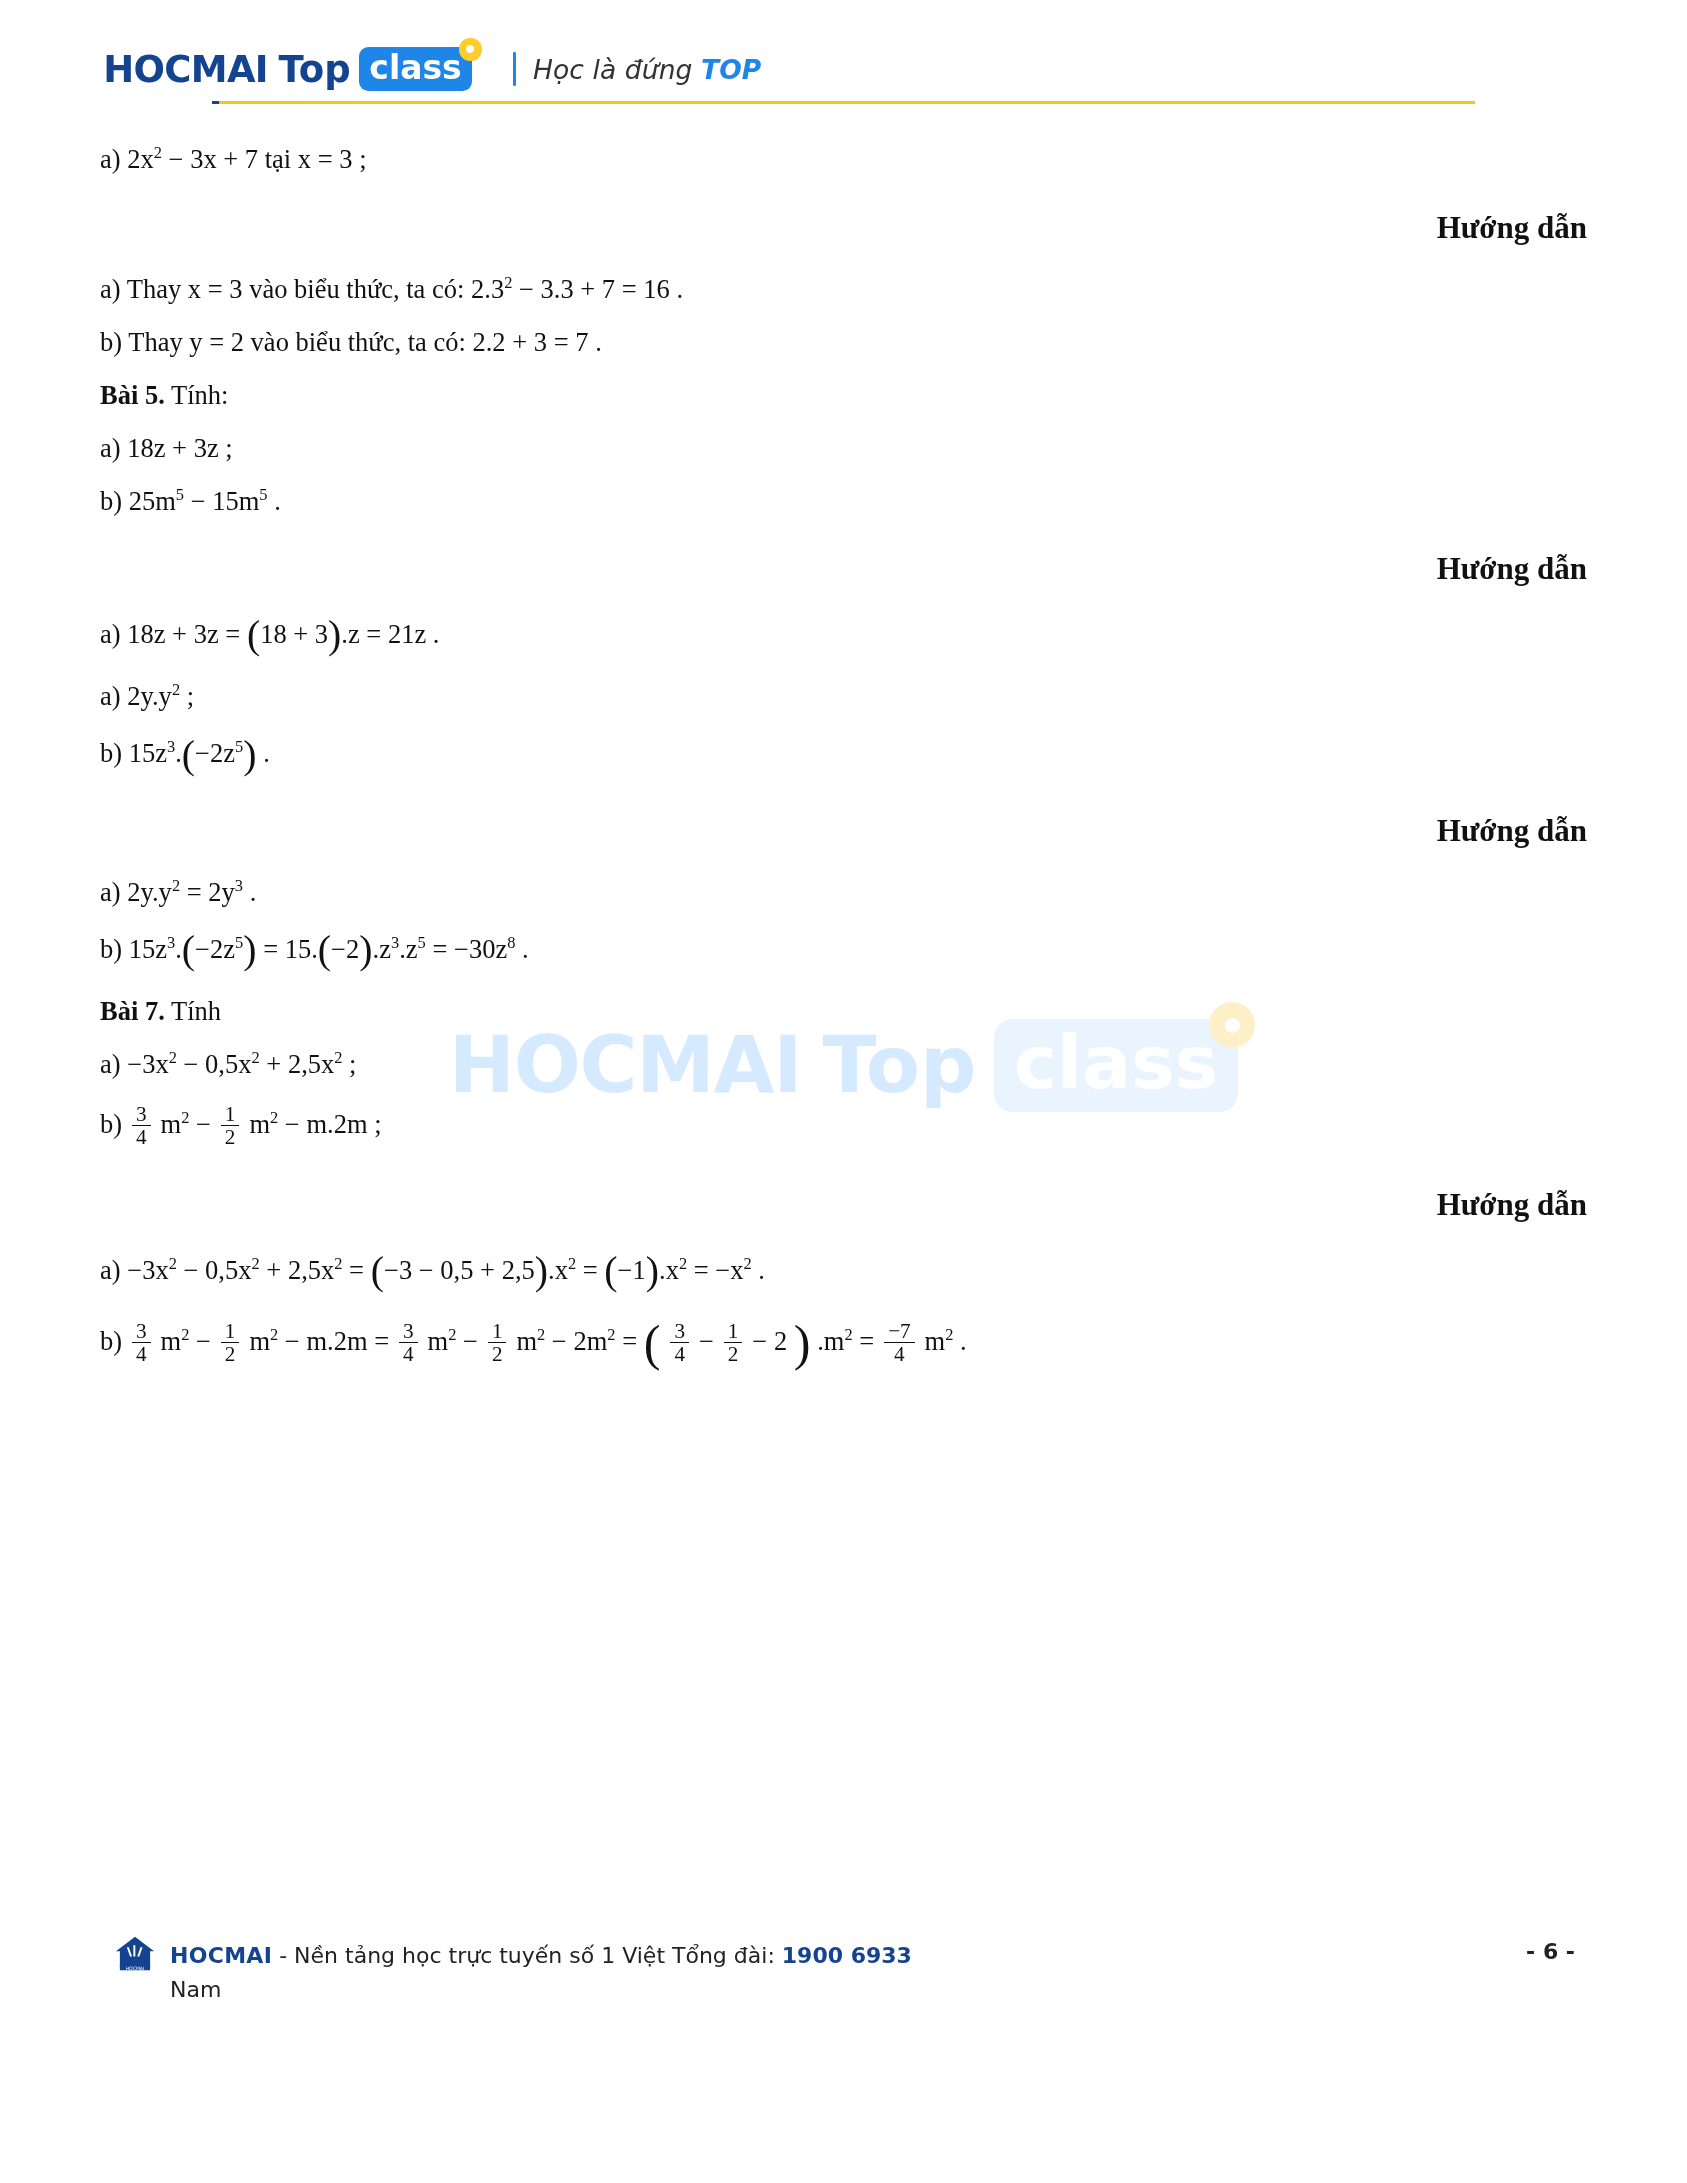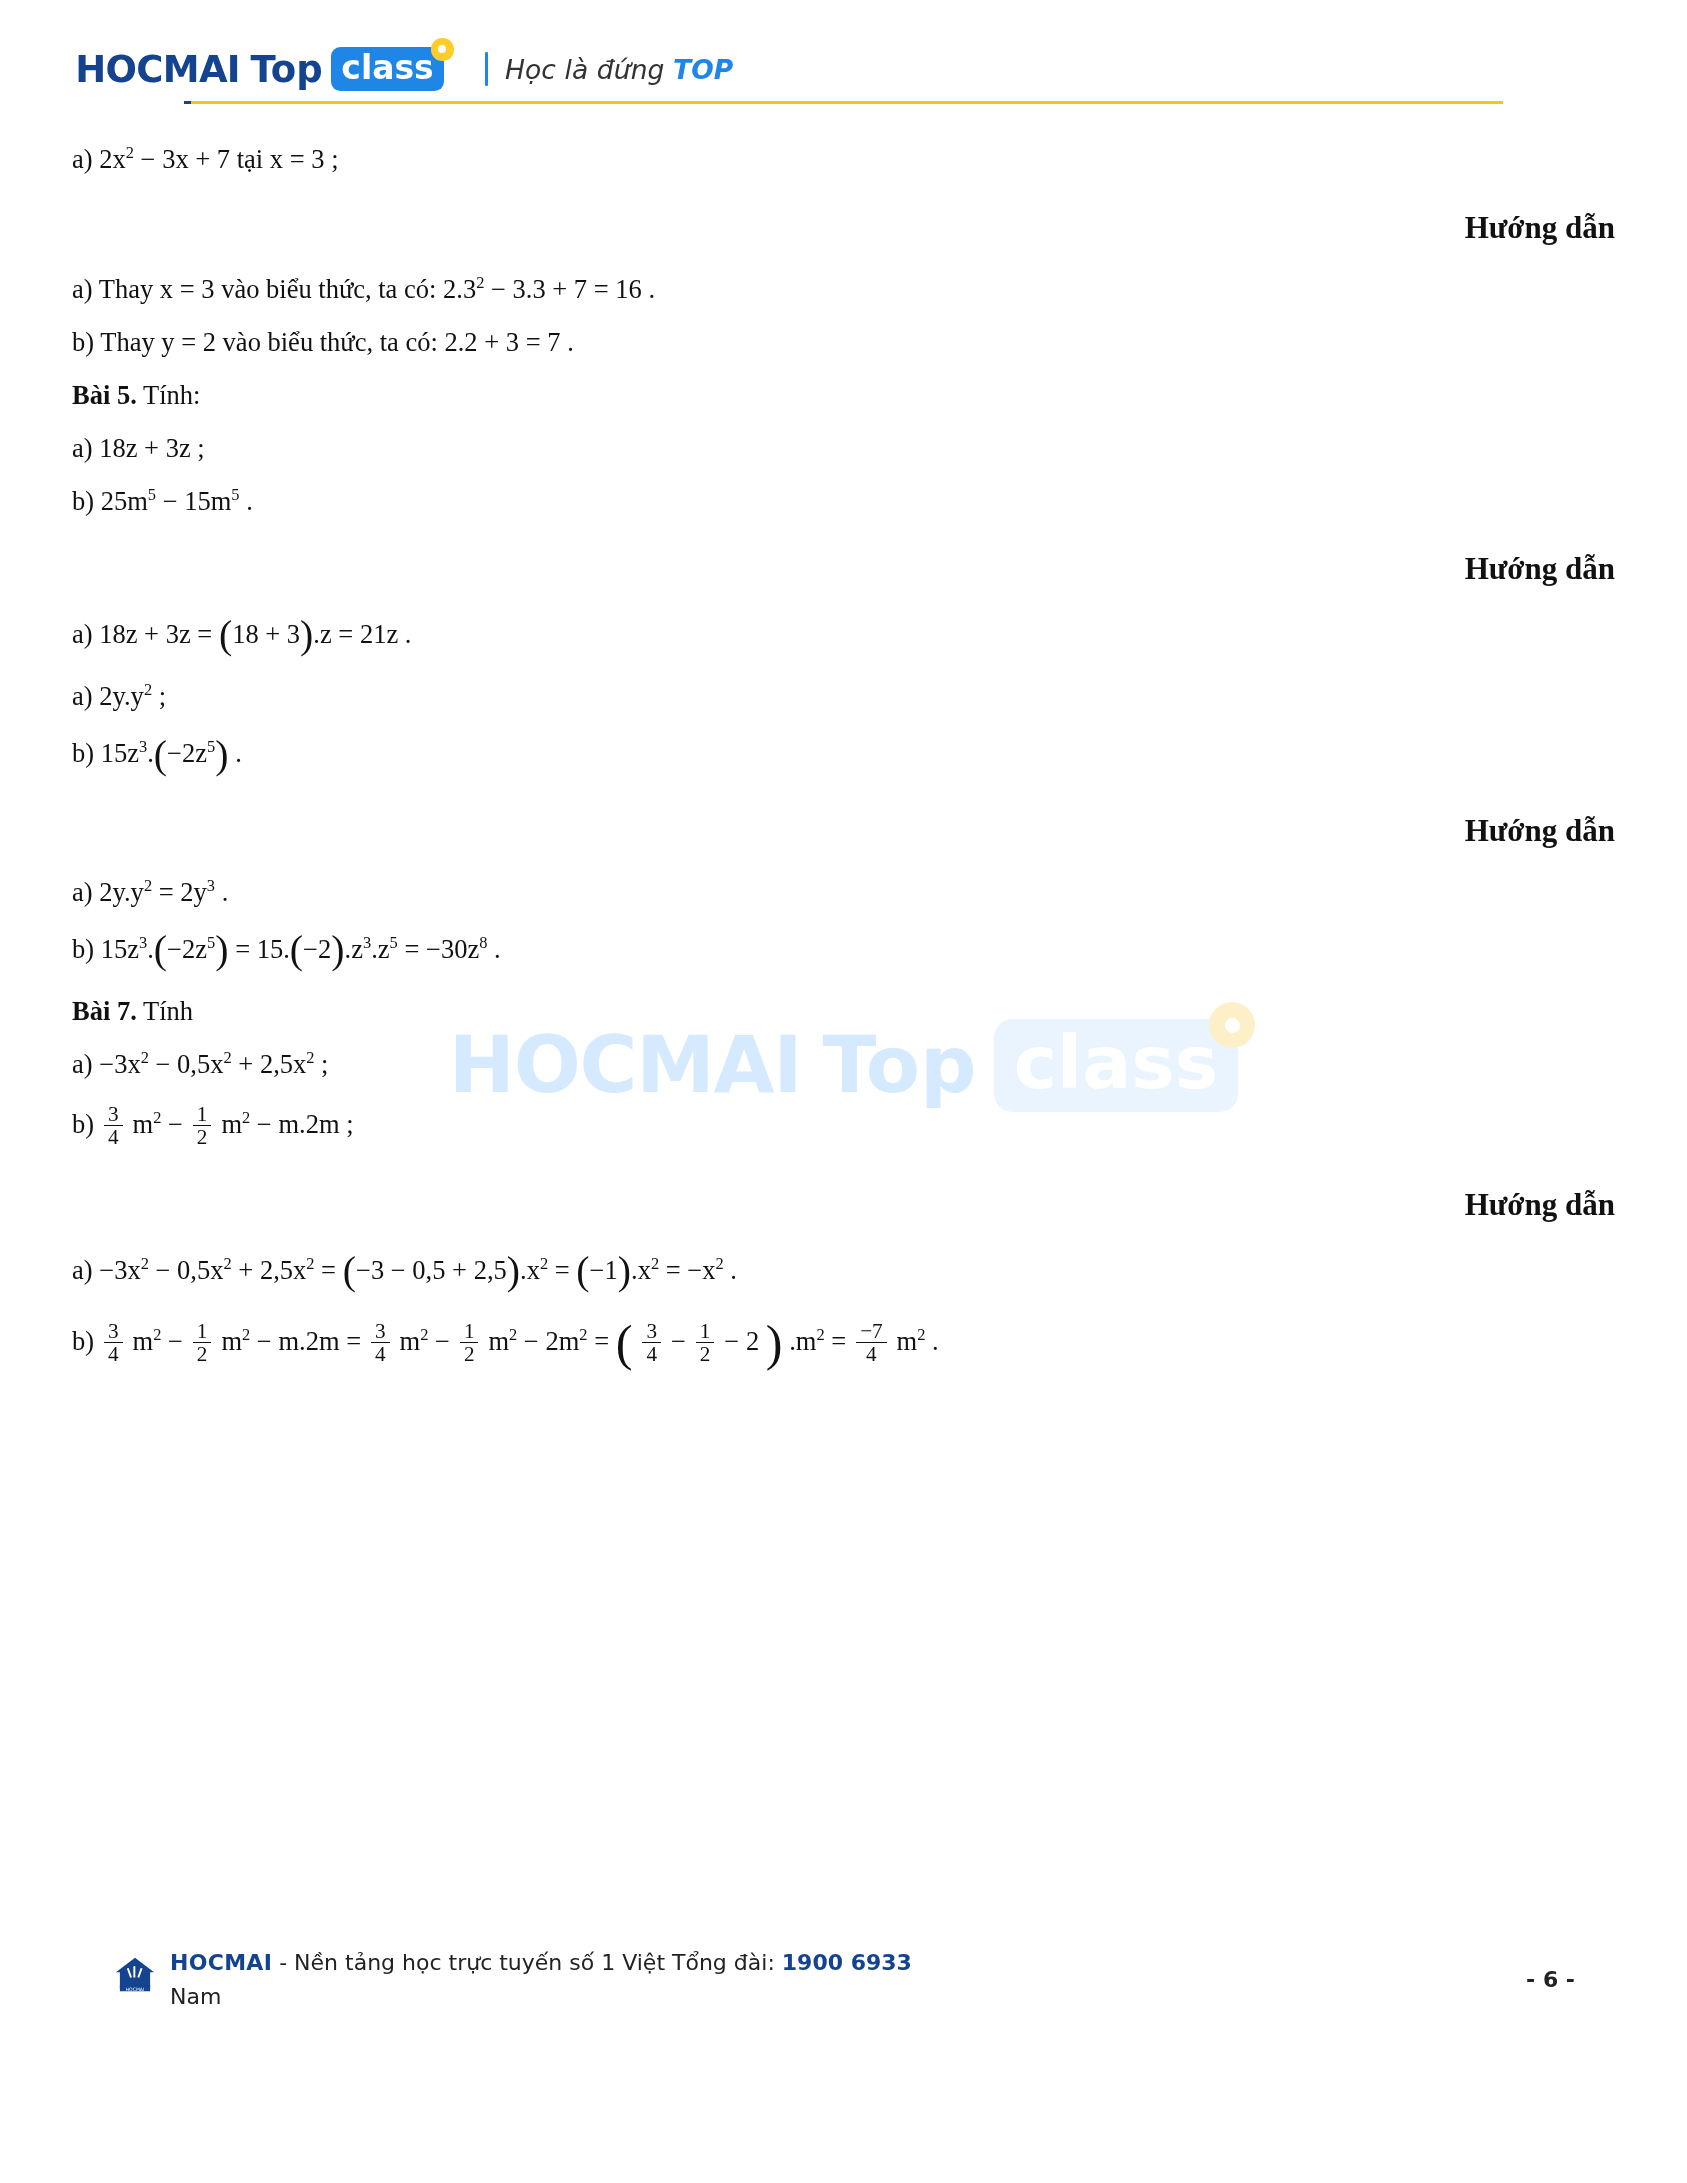--- a/index.html
+++ b/index.html
@@ -15,21 +15,21 @@
     position: relative;
     overflow: hidden;
   }
 
   
   .page {
     position: relative;
     width: 1687px;
     height: 2086px;
     box-sizing: border-box;
-    padding: 0 72px;
+    padding: 0 100px;
   }
 
   
   .header {
     position: relative;
     height: 112px;
     display: flex;
     align-items: center;
     padding-top: 26.5px;
     box-sizing: border-box;
@@ -251,23 +251,23 @@
     height: 14.6px;
     border-radius: 50%;
     background: #ffffff;
   }
 
   
   .footer {
     position: absolute;
     left: 112px;
     right: 112px;
-    bottom: 72px;
+    bottom: 79px;
     display: flex;
-    align-items: center;
+    align-items: flex-start;
     font-family: "DejaVu Sans", sans-serif;
     font-size: 22px;
     color: #222;
   }
   .footer-logo {
     width: 46px;
     height: 41px;
     margin-right: 12px;
     flex: none;
     position: relative;

